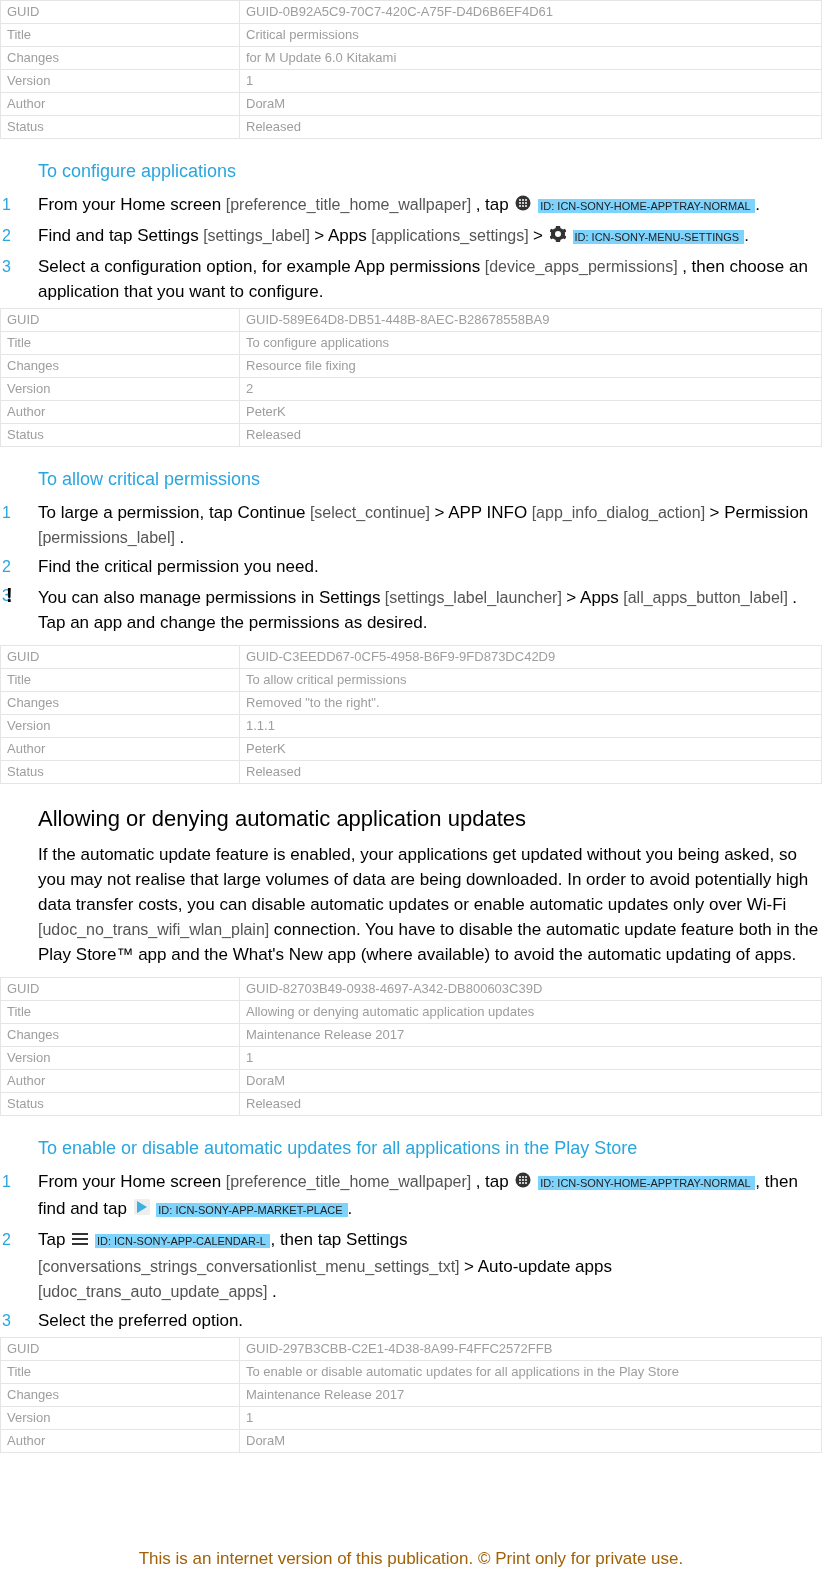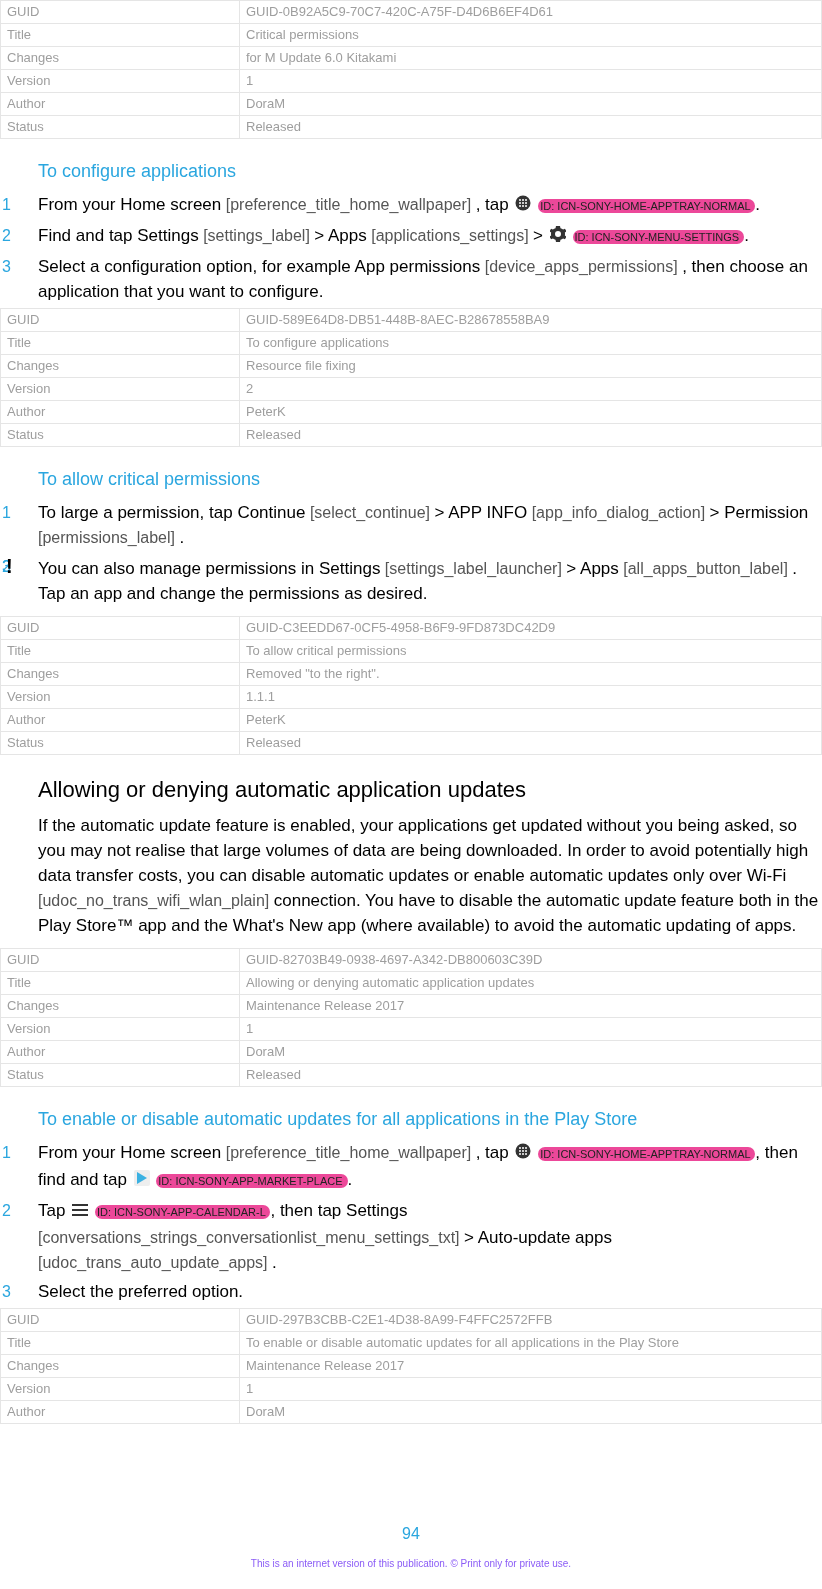--- a/index.html
+++ b/index.html
@@ -9,26 +9,26 @@
   .meta td.k{width:226px}
   .indent{padding-left:38px}
   .sec-title{color:#2aa6df;font-size:18px;margin:22px 0 10px 0;font-weight:400}
   .sec-title.black{color:#000;font-size:22px}
   ol.steps{list-style:none;margin:0;padding:0;counter-reset:step}
   ol.steps>li{position:relative;padding-left:38px;font-size:17px;line-height:25px;margin:4px 0}
   ol.steps>li .num{position:absolute;left:2px;top:0;color:#2aa6df;font-size:16px}
   .body-text{font-size:17px;line-height:25px;padding-left:38px;margin:8px 0 10px 0}
   .b{font-weight:400}
   .tag{font-size:16px;color:#555;vertical-align:baseline}
-  .idlab{font-size:11px;color:#222;background:#ec4899;padding:1px 2px;border-radius:7px}
+  .idlab{font-size:11px;color:#222;background:#7dd3fc;padding:1px 2px;border-radius:0}
   .icn{display:inline-block;vertical-align:middle;margin:0 2px}
   .note{position:relative;padding-left:38px;font-size:17px;line-height:25px;margin:6px 0 10px 0}
   .note .mark{position:absolute;left:6px;top:-2px;font-weight:700;font-size:20px}
   .pgnum{position:absolute;bottom:46px;left:0;width:100%;text-align:center;color:#2aa6df;font-size:16px}
-  .footnote{position:absolute;bottom:20px;left:0;width:100%;text-align:center;color:#8b5cf6;font-size:10px}
+  .footnote{position:absolute;bottom:20px;left:0;width:100%;text-align:center;color:#a16207;font-size:17px}
 </style>
 </head>
 <body>
 
 <div class="page">
 
   <table class="meta">
     <tbody>
         <tr>
           <td class="k">GUID</td>
@@ -131,21 +131,21 @@
       <div class="sec-title">To allow critical permissions</div>
     </div>
   <ol class="steps">
     <li><span class="num">1</span>
       <span>
         <span>To large a permission, tap </span><span class="b">Continue</span><span class="tag"> [select_continue] </span><span>&gt; </span>
         <span class="b">APP INFO</span><span class="tag"> [app_info_dialog_action] </span><span>&gt; </span>
         <span class="b">Permission</span><span class="tag"> [permissions_label] </span><span>.</span>
       </span>
     </li>
-    <li><span class="num">2</span></li>
+    <li><span class="num">2</span><span>Find the critical permission you need.</span></li>
     <li><span class="num">3</span></li>
   </ol>
   <div class="note">
     <span class="mark">!</span>
     <span>
       <span>You can also manage permissions in </span><span class="b">Settings</span><span class="tag"> [settings_label_launcher] </span><span>&gt; </span>
       <span class="b">Apps</span><span class="tag"> [all_apps_button_label] </span><span>. Tap an app and change the permissions as desired.</span>
     </span>
   </div>
 
@@ -278,15 +278,14 @@
           <td class="k">Version</td>
           <td>1</td>
         </tr>
     <tr>
           <td class="k">Author</td>
           <td>DoraM</td>
         </tr>
   </tbody>
     </table>
 
-  <div class="pgnum">94</div>
   <div class="footnote">This is an internet version of this publication. © Print only for private use.</div>
 </div>
 
 </body></html>

